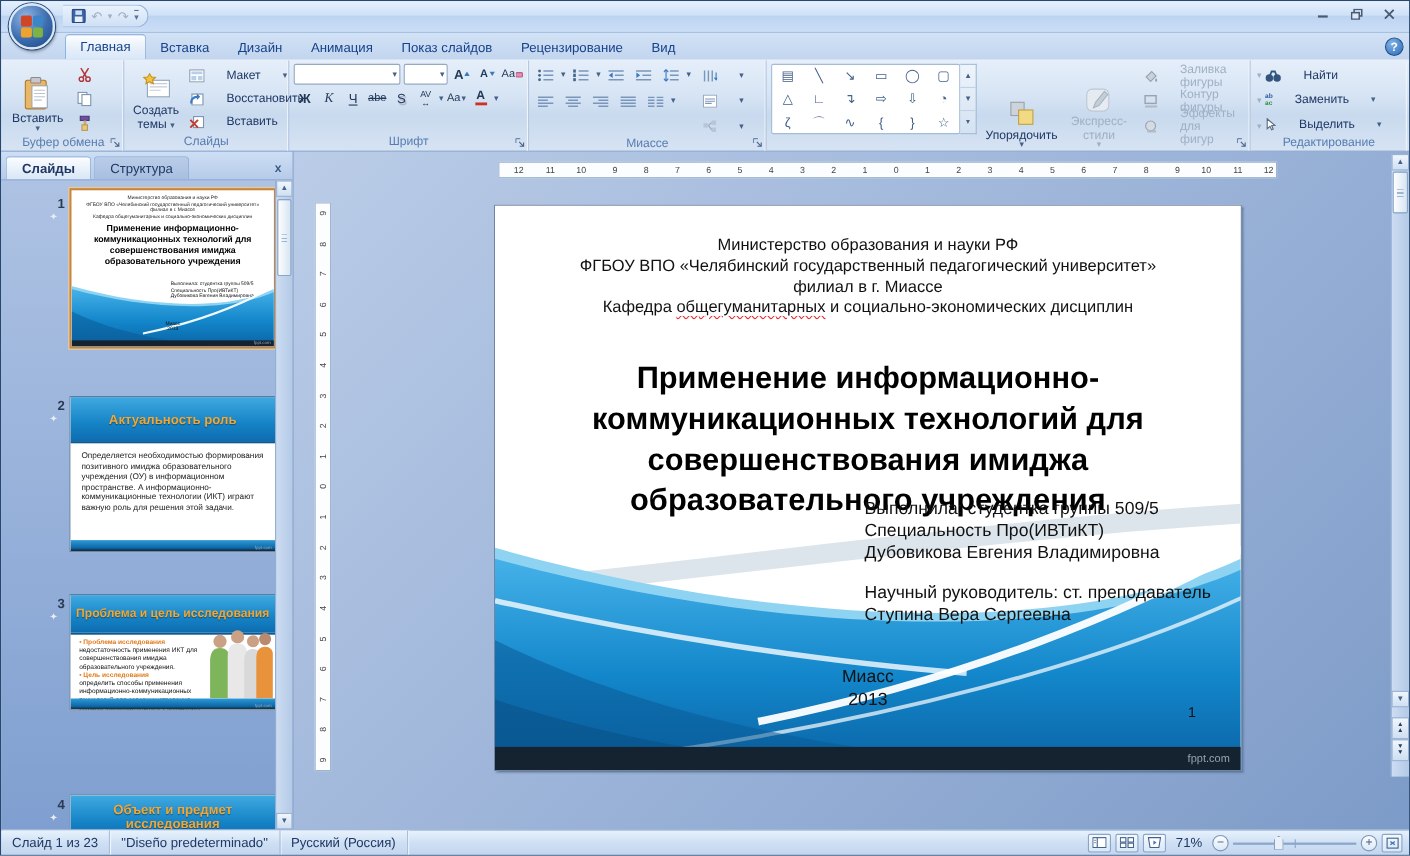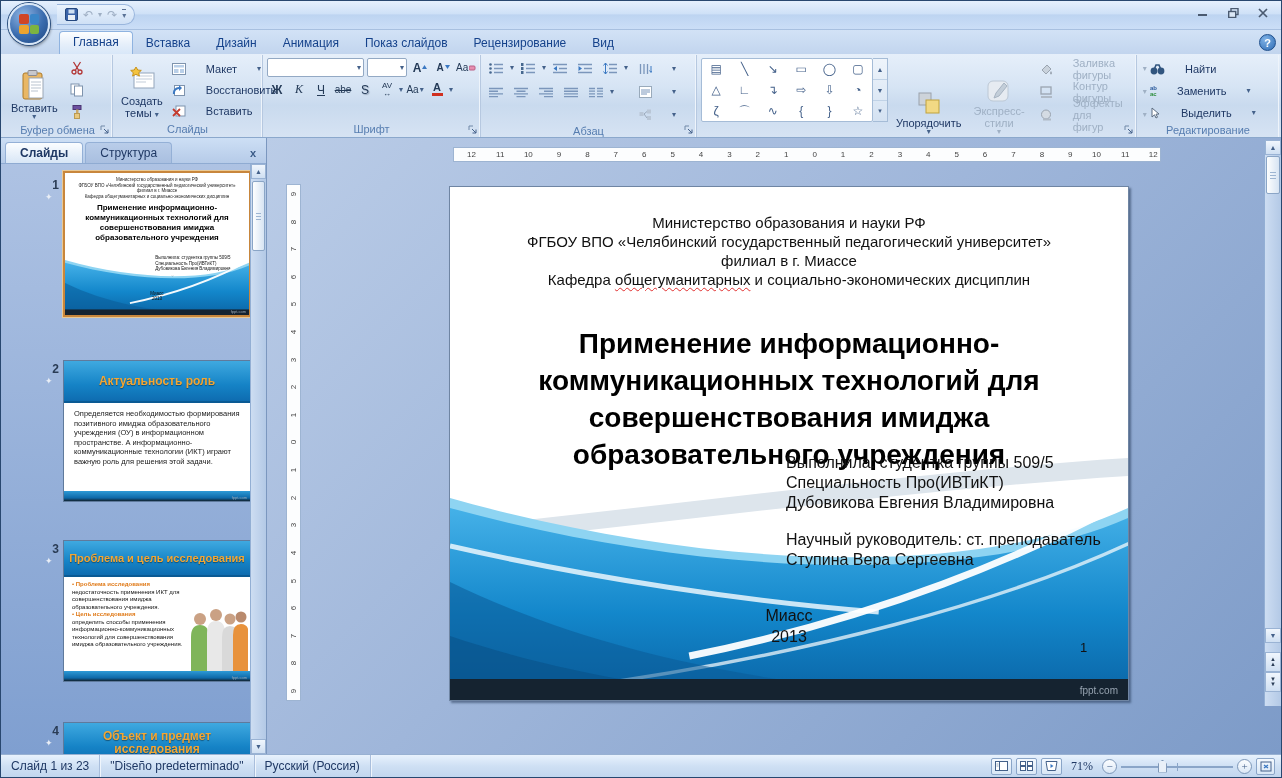--- a/index.html
+++ b/index.html
@@ -153,21 +153,21 @@
 
   .notes { position:absolute; left:12px; right:0; bottom:7px; height:35px; background:#fff;
     border:1px solid #8aa5c8; font-size:14px; color:#1a1a1a; padding:6px 9px; cursor:text; }
 
   
   .statusbar { position:absolute; left:0; bottom:0; width:100%; height:23px;
     background:linear-gradient(#e8f2fd,#cfe0f4 50%,#c2d6ee); border-top:1px solid #98b1d2;
     display:flex; align-items:center; font-size:12px; color:#1f3864; }
   .seg { padding:0 10px; height:100%; display:flex; align-items:center; border-right:1px solid #a9bedc;
     box-shadow:1px 0 0 #eff5fc; cursor:default; }
-  .sb-right { margin-left:auto; display:flex; align-items:center; gap:4px; padding-right:6px;font-family:Liberation Serif, serif; }
+  .sb-right { margin-left:auto; display:flex; align-items:center; gap:4px; padding-right:6px; }
   .viewbtn { width:21px; height:17px; border:1px solid #8aa5c8; border-radius:2px;
     background:linear-gradient(#f4f9fe,#d9e7f6); display:flex; align-items:center; justify-content:center; cursor:pointer; }
   .zoombtn { width:15px; height:15px; border:1px solid #7d97b8; border-radius:50%; color:#44618a;
     display:flex; align-items:center; justify-content:center; font-size:11px; line-height:1;
     background:linear-gradient(#fbfdff,#dce8f6); cursor:pointer; }
   .ztrack { position:relative; width:112px; height:15px; cursor:pointer; }
   .ztrack .line { position:absolute; left:0; right:0; top:7px; height:2px; background:#8aa5c8; }
   .ztrack .mid { position:absolute; left:50%; top:4px; width:1px; height:8px; background:#8aa5c8; }
   .ztrack .zthumb { position:absolute; left:33%; top:1px; width:9px; height:13px; background:#e9f0f8;
     clip-path:polygon(50% 0,100% 32%,100% 100%,0 100%,0 32%); box-shadow:inset 0 0 0 1px #7d97b8; cursor:grab; }
@@ -482,21 +482,21 @@
               <svg width="13" height="12">
                 <rect x="0.5" y="3" width="4" height="4" fill="#b9c6d6"></rect>
                 <rect x="8" y="0.5" width="4" height="4" fill="#b9c6d6"></rect>
                 <rect x="8" y="7" width="4" height="4" fill="#b9c6d6"></rect>
                 <path d="M5 5 L8 2.5 M5 5 L8 9" stroke="#9aa8ba"></path>
               </svg>
               <span class="caret">▾</span>
             </span>
         </div>
       </div>
-      <div class="grp-label">Абзац</div>
+      <div class="grp-label">Миассе</div>
       <span class="dlg">
         <svg width="10" height="10">
             <path d="M1 1 h4 M1 1 v4" stroke="#7189a8" fill="none"></path>
             <path d="M4 4 L8 8 M8 4.5 V8 H4.5" stroke="#44618a" fill="none"></path>
           </svg>
       </span>
     </div>
 
     <div class="grp" style="width:440px">
       <div class="grp-body" style="gap:4px">
@@ -675,21 +675,21 @@
         <div class="t-band">
             <span class="ttl">Актуальность роль</span>
           </div>
         <div class="t-body">Определяется необходимостью формирования позитивного имиджа образовательного учреждения (ОУ) в информационном пространстве. А информационно-коммуникационные технологии (ИКТ) играют важную роль для решения этой задачи.</div>
         <div class="t-foot"></div>
         <span class="t-fppt">fppt.com</span>
       </div>
 
       <span class="thumb-num" style="top:404px">3</span>
       <span class="anim-ic" style="top:418px">✦</span>
-      <div class="thumb" style="top:402px;height:142px">
+      <div class="thumb" style="top:402px;height:106px">
         <div class="t-band" style="height:36px">
             <span class="ttl" style="font-size:11px;line-height:12px">Проблема и цель исследования</span>
           </div>
         <div class="t3-bullets">
           <div class="bh">Проблема исследования</div>
           <div>недостаточность применения ИКТ для совершенствования имиджа образовательного учреждения.</div>
           <div class="bh">Цель исследования</div>
           <div>определить способы применения информационно-коммуникационных технологий для совершенствования имиджа образовательного учреждения.</div>
         </div>
         <span class="t3-photo">

